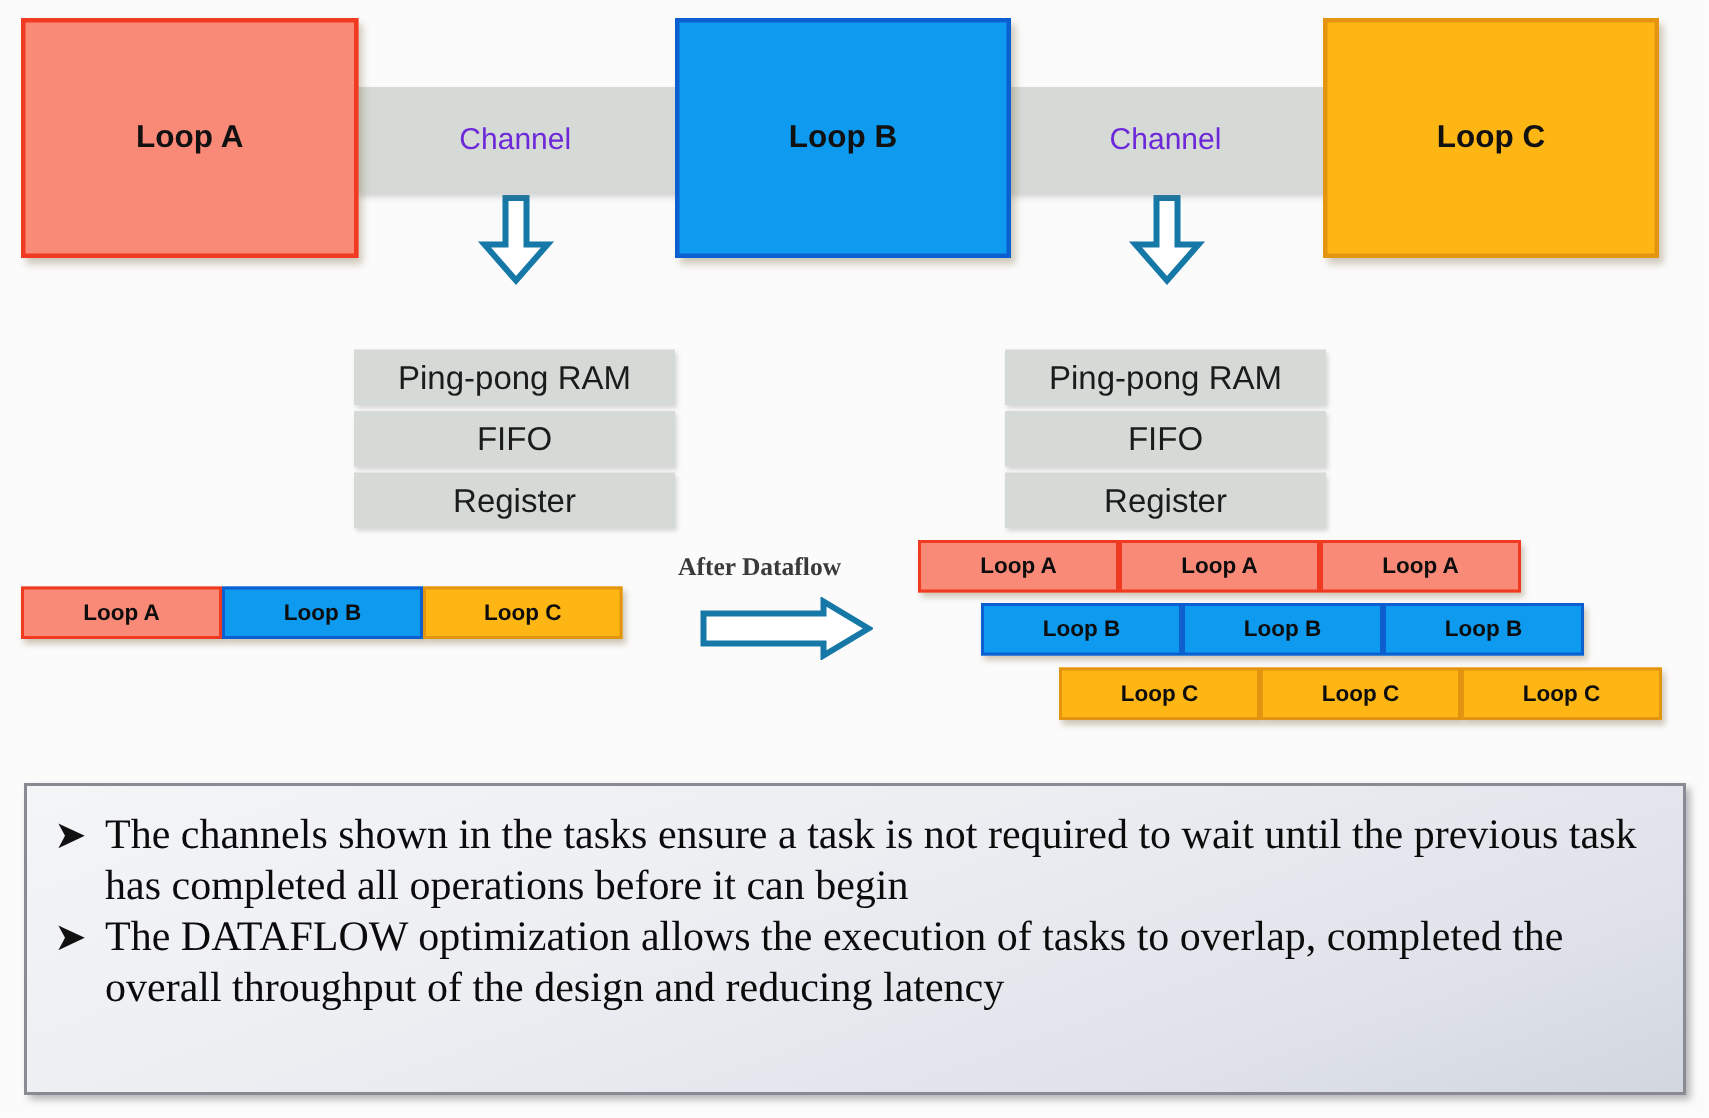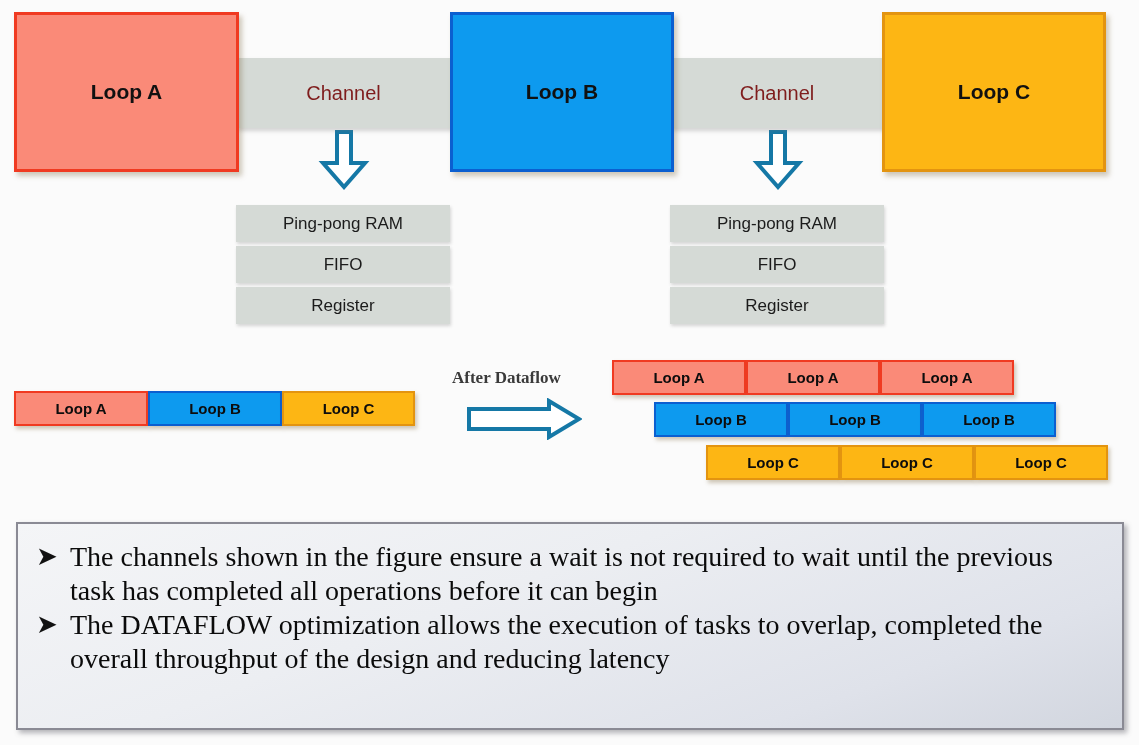--- a/index.html
+++ b/index.html
@@ -22,31 +22,32 @@
     z-index:3;
   }
   .loop-a{background:#fa8a78;border-color:#f03a21;}
   .loop-b{background:#0d9aef;border-color:#0b5fd0;}
   .loop-c{background:#fdb614;border-color:#e39410;}
 
   
   .channel{
     background:#d5dad6;
     display:flex;align-items:center;justify-content:center;
-    font-size:20px;color:#7f1d1d;
+    font-size:20px;color:#6d28d9;
     box-shadow:2px 3px 4px rgba(120,120,120,.30);
     z-index:2;
   }
 
   
   .storebox{
     background:#d5dad6;
     display:flex;align-items:center;justify-content:center;
-    font-size:17px;color:#1b1b1b;
+    font-size:22px;color:#1b1b1b;
     box-shadow:1px 2px 3px rgba(130,130,130,.30);
+    margin-top:28px;
   }
 
   
   .arrow svg{display:block;}
 
   
   .tlbar{
     display:flex;align-items:center;justify-content:center;
     font-weight:bold;font-size:15px;color:#0d0d0d;
     border-width:2px;border-style:solid;
@@ -193,21 +194,21 @@
     <span>Loop C</span>
   </div>
   <div class="abs pipebar tl-c" style="left:974px;top:445px;width:134px;height:35px;">
     <span>Loop C</span>
   </div>
 
   <div class="abs" id="notes">
 
     <div class="noteline">
       <span class="bullet">➤</span>
-      <span class="notetext">The channels shown in the figure ensure a wait is not required to wait until the previous task has completed all operations before it can begin</span>
+      <span class="notetext">The channels shown in the tasks ensure a task is not required to wait until the previous task has completed all operations before it can begin</span>
     </div>
 
     <div class="noteline">
       <span class="bullet">➤</span>
       <span class="notetext">The DATAFLOW optimization allows the execution of tasks to overlap, completed the overall throughput of the design and reducing latency</span>
     </div>
 
   </div>
 
 </div>

